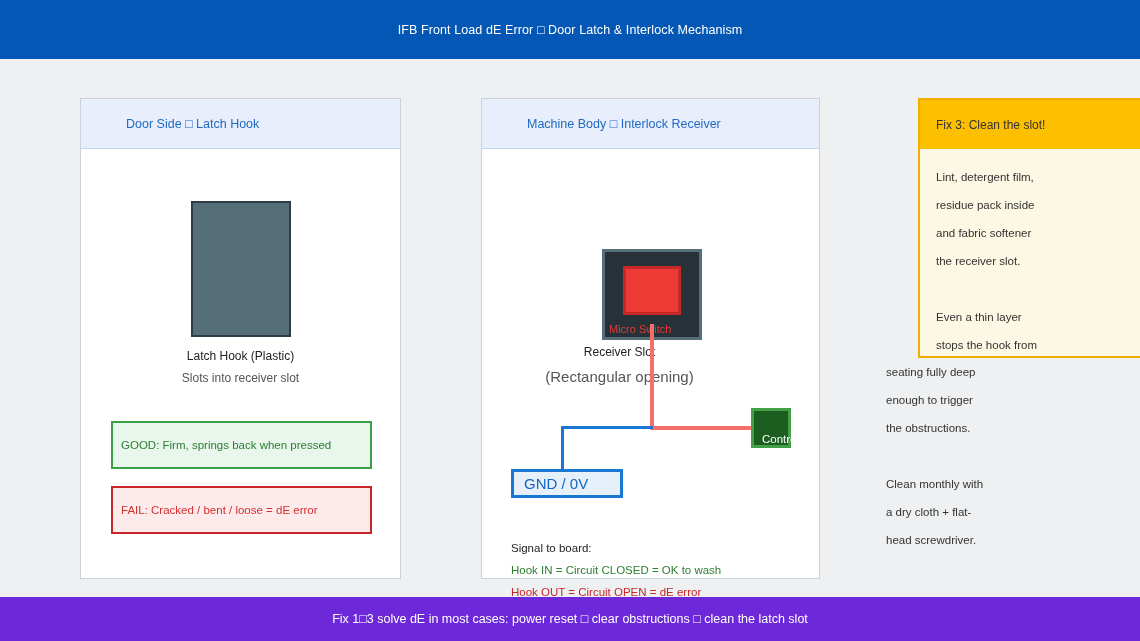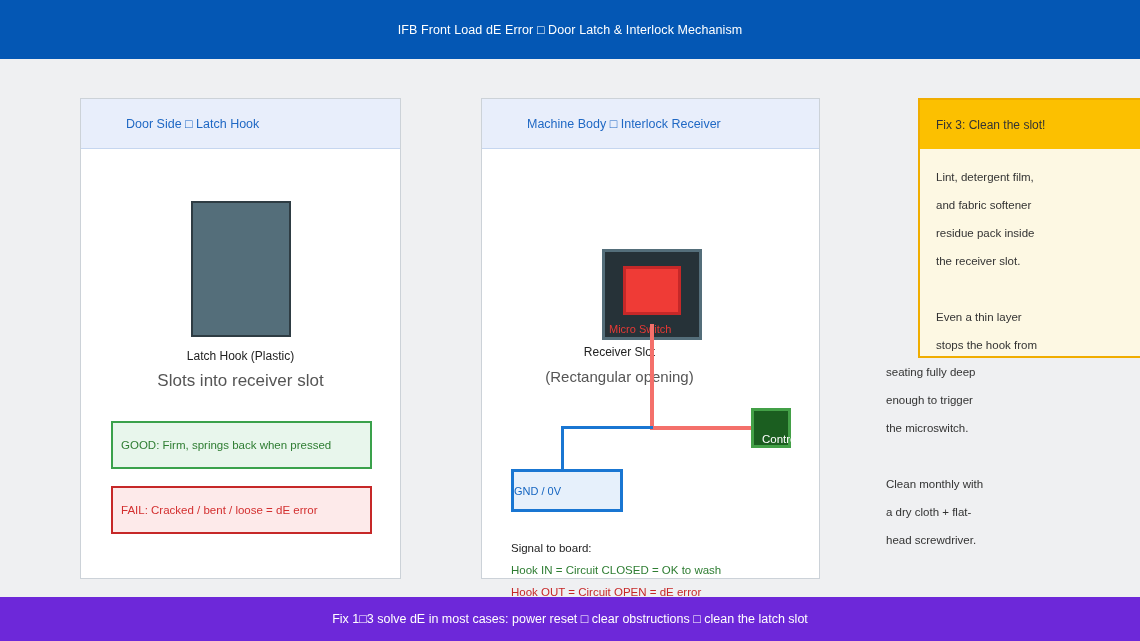--- a/index.html
+++ b/index.html
@@ -95,21 +95,21 @@
     text-align: center;
     color: #222222;
     font-size: 12px;
   }
   .hook-subcaption {
     position: absolute;
     left: 0; top: 222px;
     width: 100%;
     text-align: center;
     color: #555555;
-    font-size: 17px;
+    font-size: 12px;
   }
 
   .status-box {
     position: absolute;
     left: 30px;
     width: 261px;
     height: 48px;
     box-sizing: border-box;
     display: flex;
     align-items: center;
@@ -206,28 +206,29 @@
     box-sizing: border-box;
     display: flex;
     align-items: flex-end;
     padding-left: 8px;
     color: #ffffff;
     font-size: 11.5px;
   }
   .gnd-box {
     position: absolute;
     left: 29px; top: 320px;
-    width: 112px; height: 43px;
+    width: 112px; height: 29px;
     background: #e6f0fb;
     border: 3px solid #1976d2;
     box-sizing: border-box;
     display: flex;
     align-items: center;
+    padding-left: 10px;
     color: #1565c0;
-    font-size: 11px;
+    font-size: 15px;
   }
 
   .signal-legend {
     position: absolute;
     left: 29px; top: 393px;
   }
   .signal-legend div {
     font-size: 11.5px;
     margin-bottom: 10px;
     white-space: nowrap;
@@ -335,33 +336,33 @@
 
   </div>
 </div>
 
 <div id="panel-right">
   <div class="tip-head">
     <span class="tip-title">Fix 3: Clean the slot!</span>
   </div>
   <div class="tip-body">
     <div class="tip-line">Lint, detergent film,</div>
+    <div class="tip-line">residue pack inside</div>
     <div class="tip-line">and fabric softener</div>
-    <div class="tip-line">residue pack inside</div>
     <div class="tip-line">the receiver slot.</div>
     <div class="tip-line blank"></div>
     <div class="tip-line">Even a thin layer</div>
     <div class="tip-line">stops the hook from</div>
   </div>
 </div>
 
 <div class="tip-overflow">
   <div class="tip-line">seating fully deep</div>
   <div class="tip-line">enough to trigger</div>
-  <div class="tip-line">the microswitch.</div>
+  <div class="tip-line">the obstructions.</div>
   <div class="tip-line blank"></div>
   <div class="tip-line">Clean monthly with</div>
   <div class="tip-line">a dry cloth + flat-</div>
   <div class="tip-line">head screwdriver.</div>
 </div>
 
 <div class="app-footer">
   <div class="note">Fix 1□3 solve dE in most cases: power reset □ clear obstructions □ clean the latch slot</div>
 </div>
 

